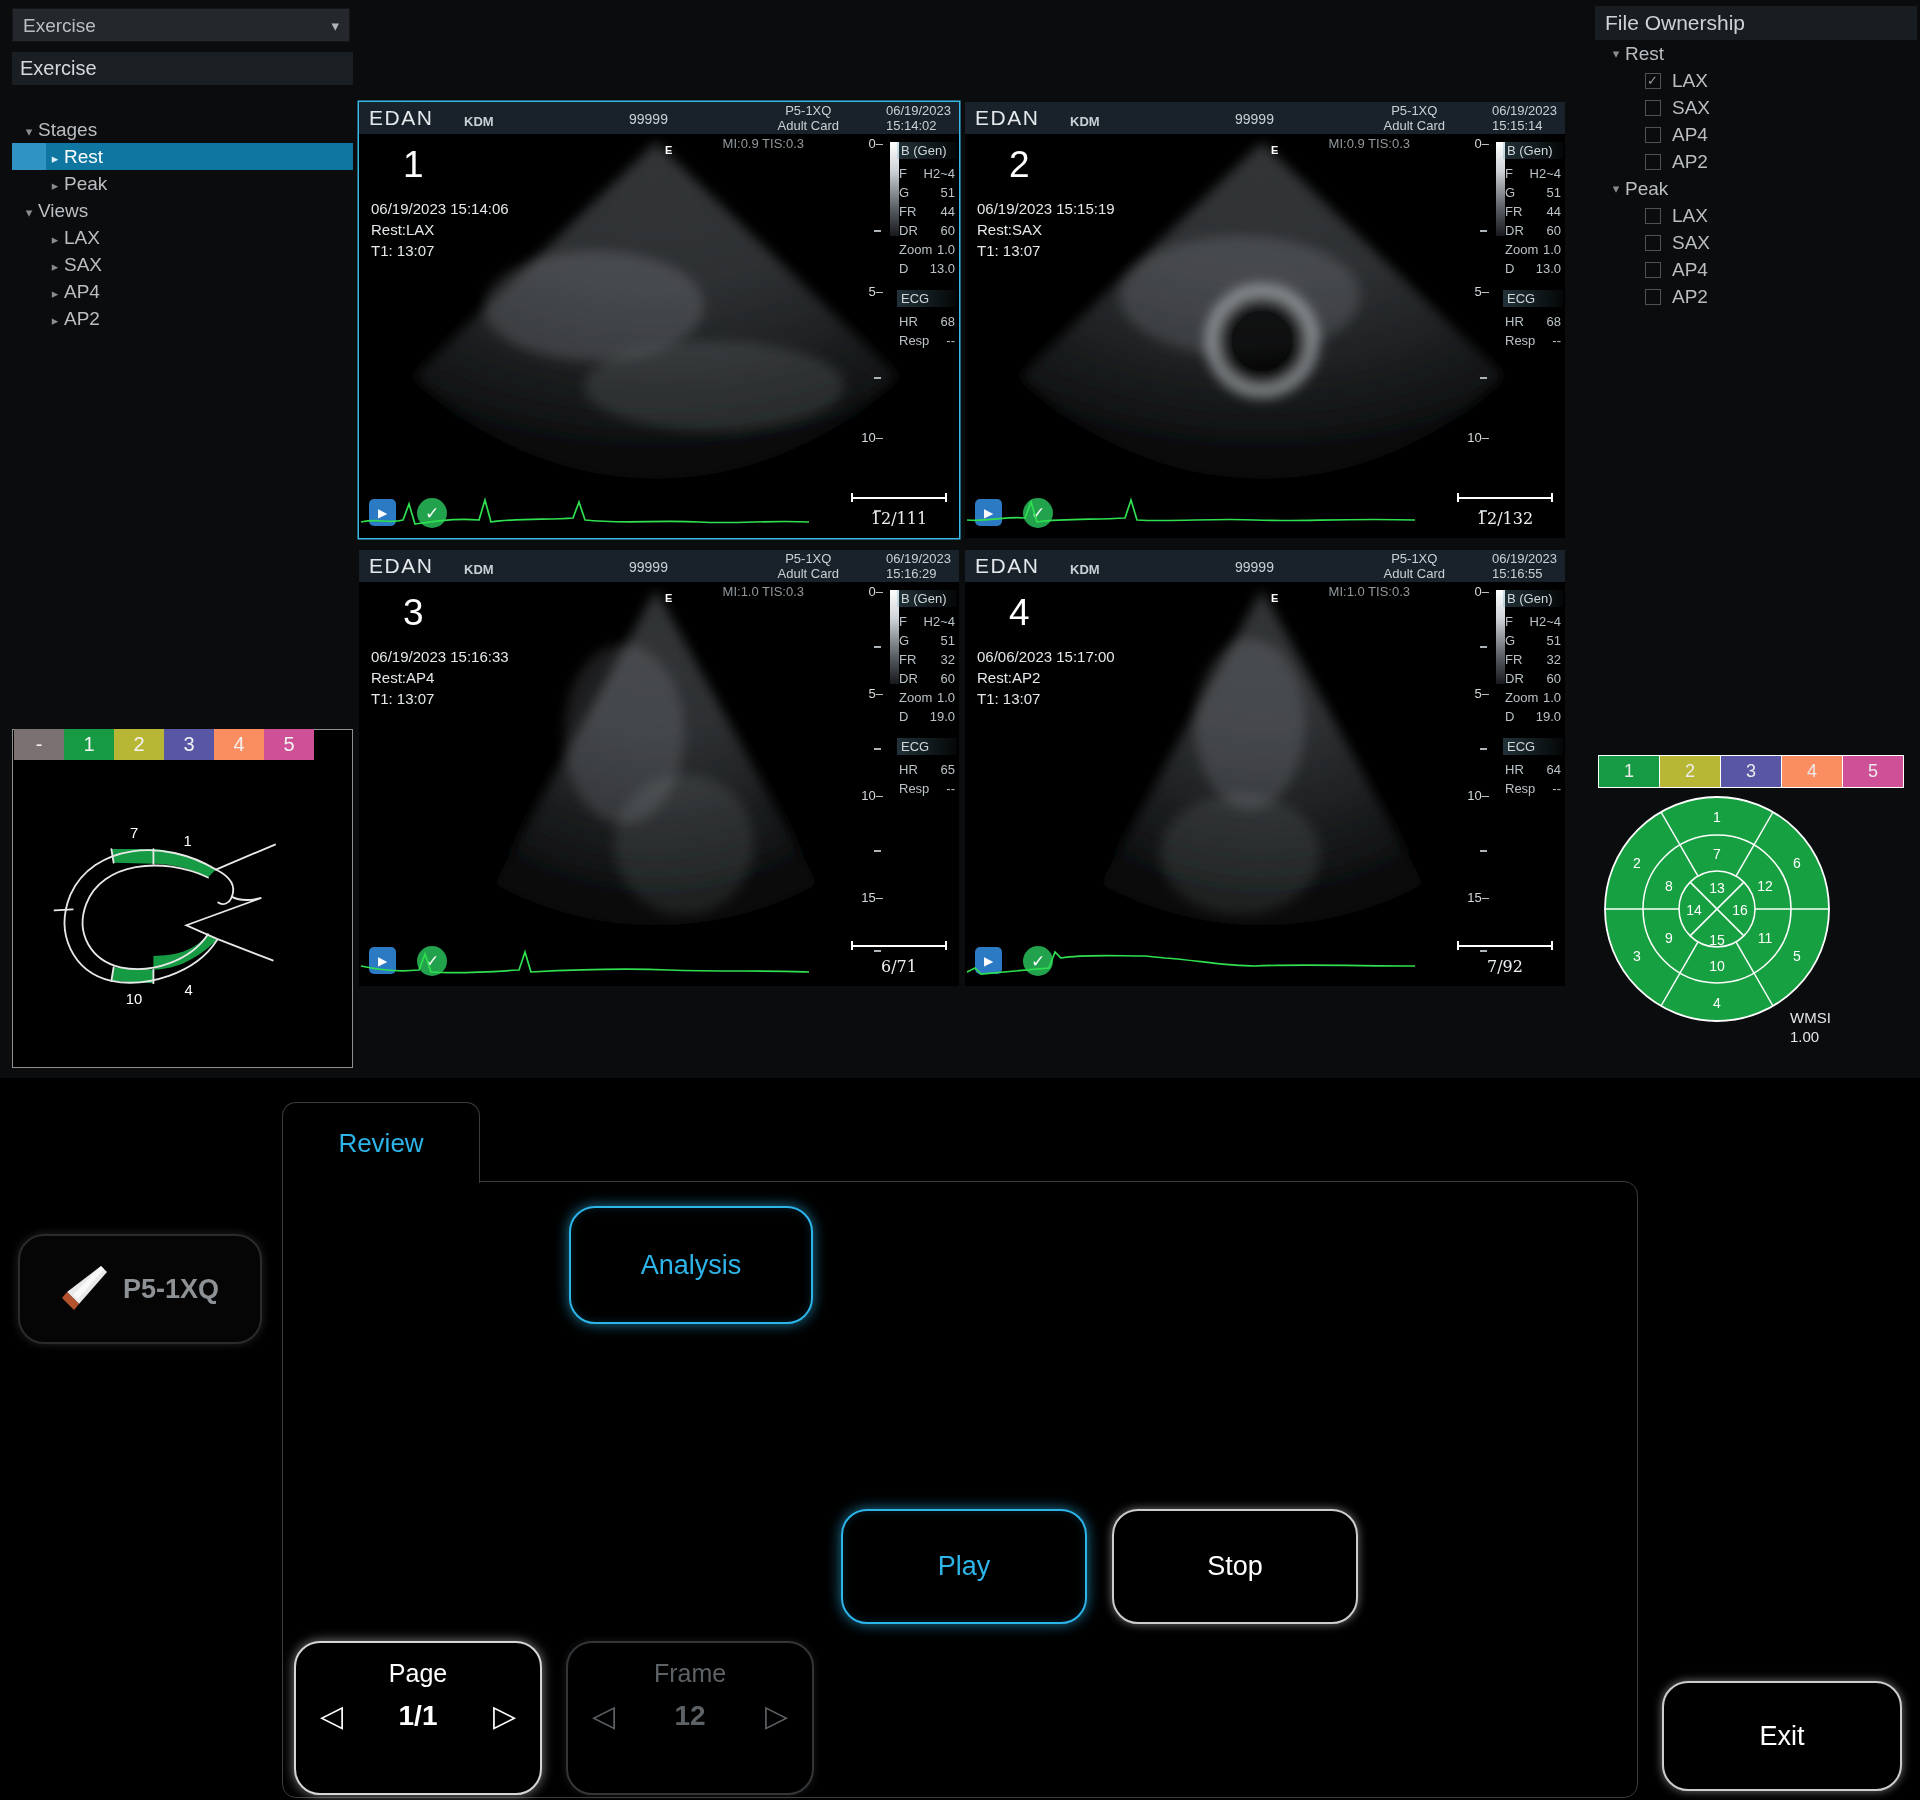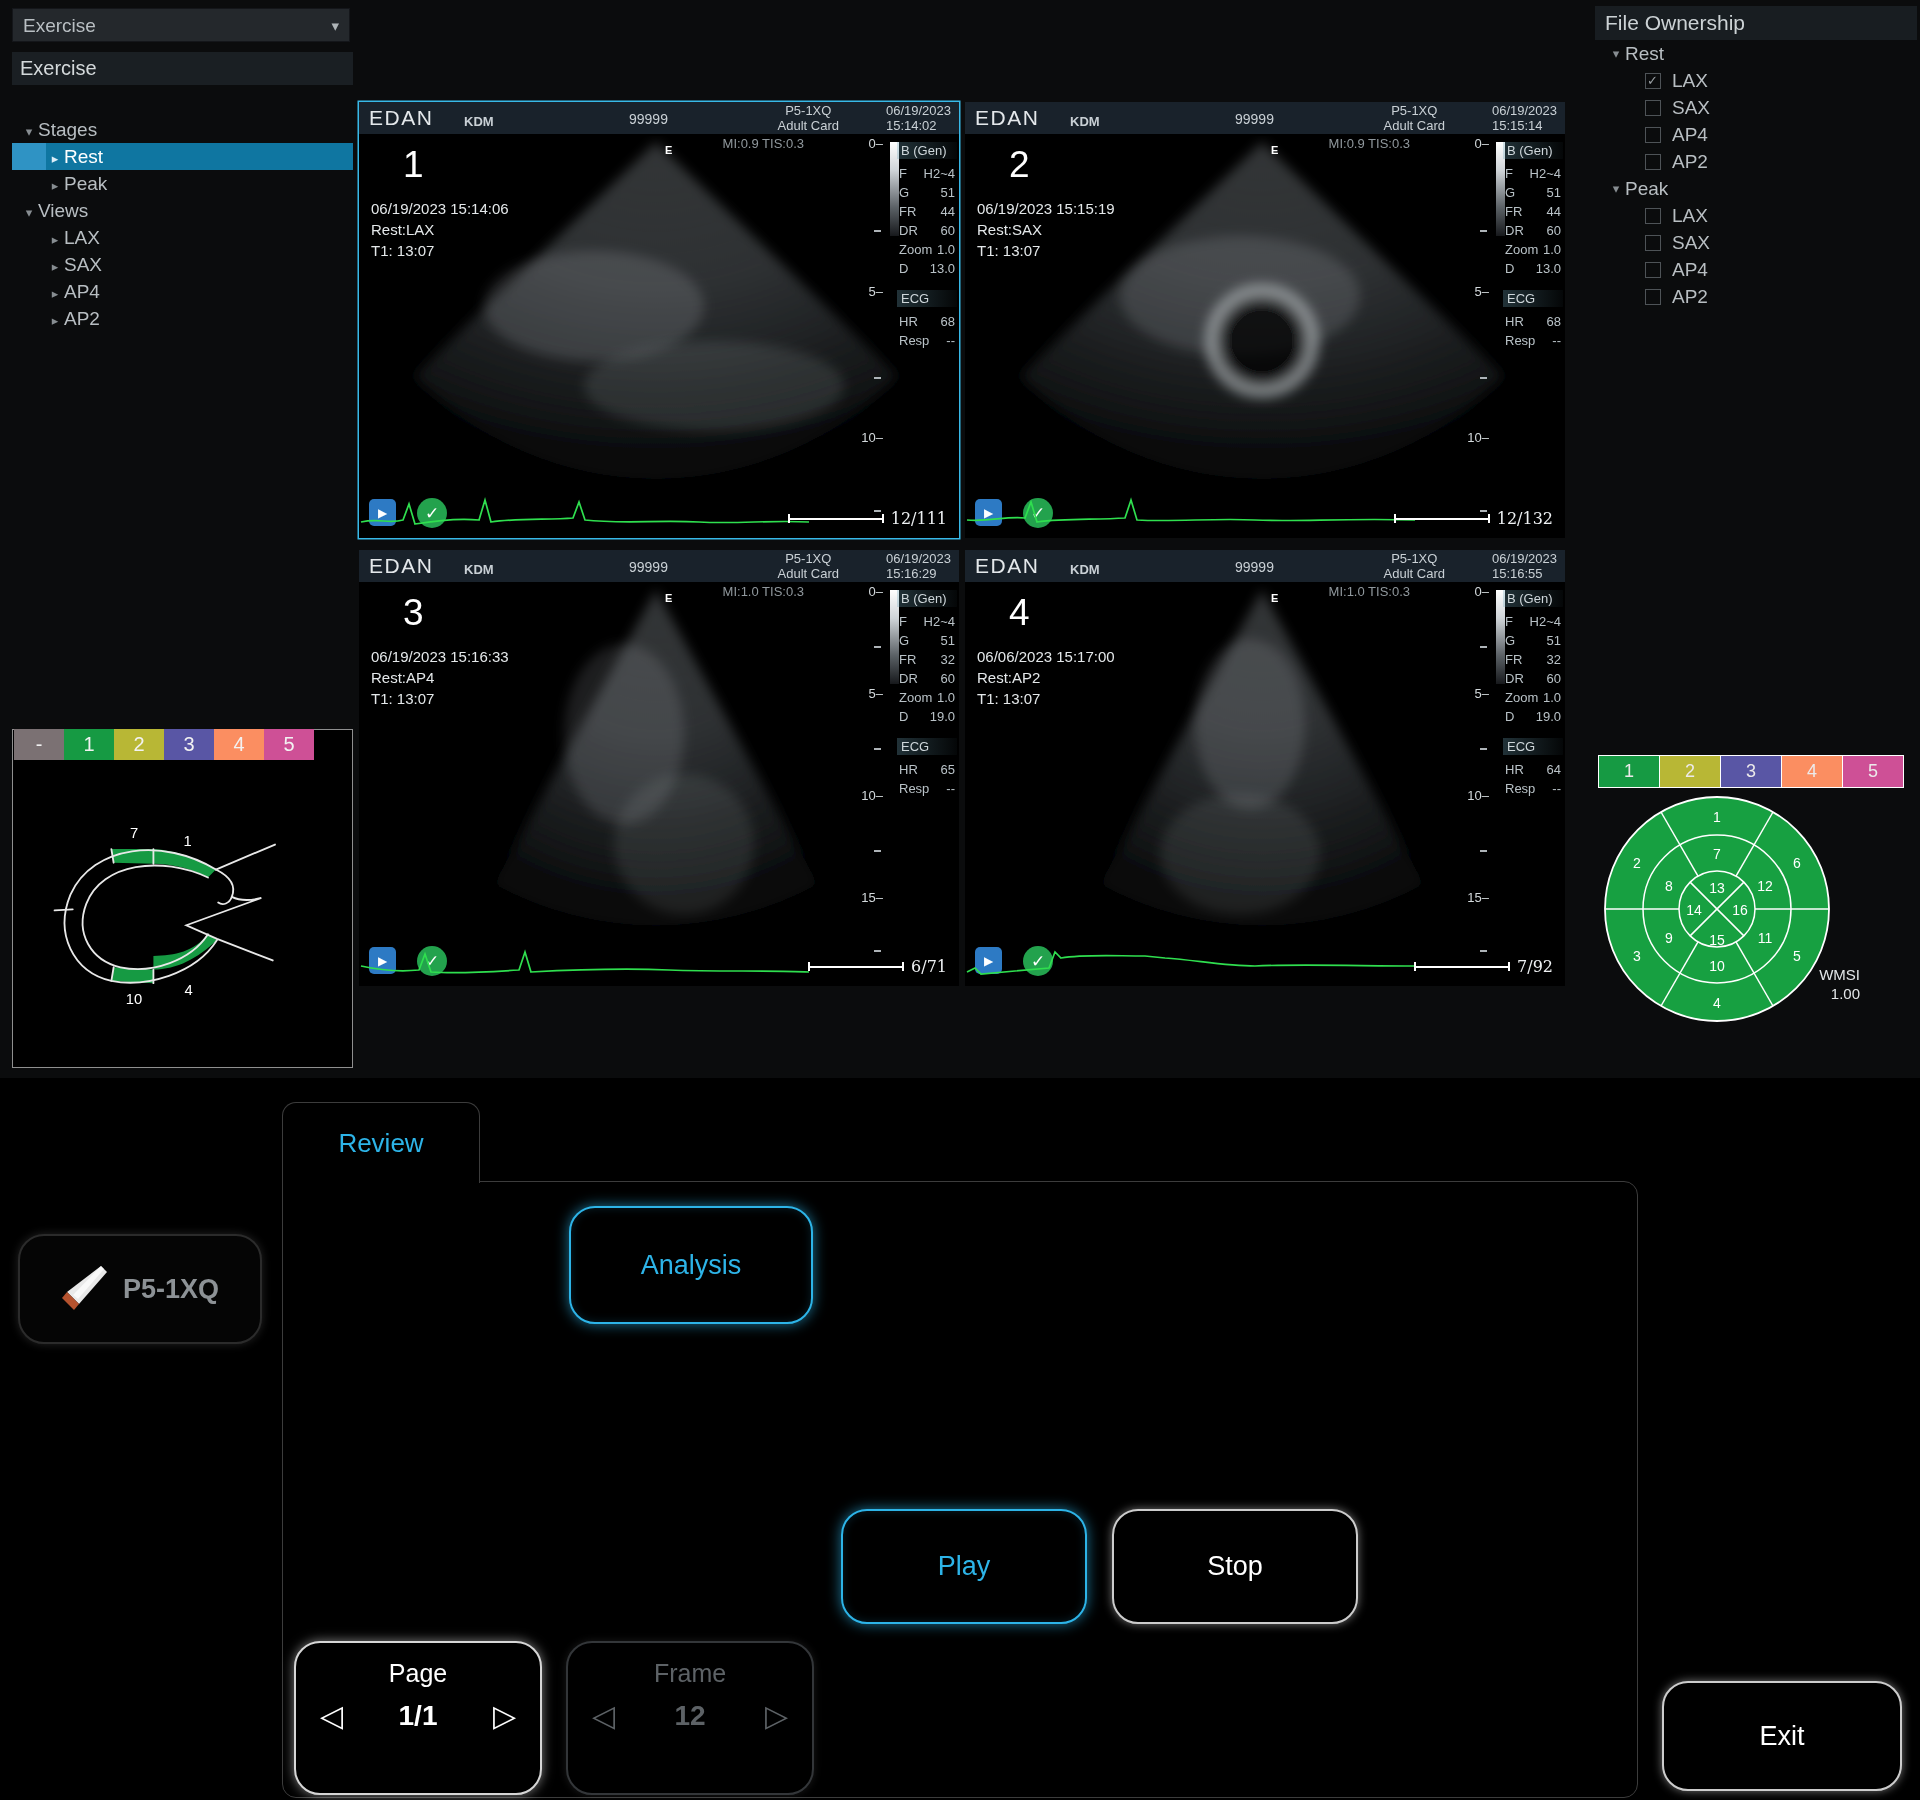--- a/index.html
+++ b/index.html
@@ -55,35 +55,35 @@
   .sbt{background:linear-gradient(90deg,rgba(110,165,185,.30),rgba(110,165,185,.04));
        padding:1px 4px;margin-bottom:5px;color:#cfd7db;}
   .srow{display:flex;justify-content:space-between;padding:0 2px;line-height:19px;}
   .sbt.ecgt{margin-top:12px;}
   .pbtn{position:absolute;left:10px;bottom:12px;width:27px;height:27px;background:#2d7ac4;border-radius:5px;
         color:#fff;font-size:12px;display:flex;align-items:center;justify-content:center;}
   .okc{position:absolute;left:58px;bottom:10px;width:30px;height:30px;background:#23a24d;border-radius:50%;
        color:#fff;font-size:17px;display:flex;align-items:center;justify-content:center;}
   .trace{position:absolute;left:0;bottom:4px;width:460px;height:50px;}
   .fctr{position:absolute;right:12px;bottom:10px;display:flex;align-items:center;gap:7px;color:#eef1f3;
-        font-size:16px;font-family:"DejaVu Serif",serif;}
+        font-size:16px;font-family:"DejaVu Serif",serif;flex-direction:column;}
   .scaleline{width:92px;height:9px;border-left:2px solid #fff;border-right:2px solid #fff;
         background:linear-gradient(#fff,#fff) center/100% 2px no-repeat;}
   
   .score-box{position:absolute;left:12px;top:729px;width:341px;height:339px;border:1.5px solid #8f8f8f;background:#000;box-sizing:border-box;}
   .lstrip{position:absolute;left:14px;top:729px;display:flex;}
   .lstrip .cell{width:50px;height:31px;line-height:31px;text-align:center;font-size:20px;color:#f2f2f2;}
   .rstrip{position:absolute;left:1598px;top:755px;display:flex;border:1px solid #fff;}
   .rstrip .cell{width:60px;height:31px;line-height:31px;text-align:center;font-size:18px;color:#eceaea;
                 border-right:1px solid #fff;}
   .rstrip .cell:last-child{border-right:none;}
   .heart-svg{position:absolute;left:30px;top:790px;width:290px;height:250px;}
   
   .bullseye{position:absolute;left:1597px;top:789px;width:240px;height:240px;}
-  .wmsi{position:absolute;left:1790px;top:965px;width:70px;text-align:right;font-size:15px;color:#e2e6e8;line-height:19px;}
+  .wmsi{position:absolute;left:1790px;top:1008px;width:70px;text-align:left;font-size:15px;color:#e2e6e8;line-height:19px;}
   
   .bottom{position:absolute;left:0;top:1078px;width:1920px;height:722px;background:#000;}
   .tab{position:absolute;left:282px;top:24px;width:198px;height:81px;background:#000;z-index:2;
        border:1px solid #3c3c3c;border-bottom:none;border-radius:14px 14px 0 0;
        text-align:center;line-height:81px;font-size:26px;font-weight:500;box-sizing:border-box;}
   .bpanel{position:absolute;left:282px;top:103px;width:1356px;height:617px;background:#000;
        border:1px solid #3c3c3c;border-radius:0 14px 14px 14px;box-sizing:border-box;}
   .btn{position:absolute;box-sizing:border-box;border-radius:26px;background:#000;display:flex;
        align-items:center;justify-content:center;font-size:27px;font-weight:500;z-index:3;}
   .btn.cyan{border:2.5px solid #2db4e8;box-shadow:0 0 14px rgba(45,180,232,.65), inset 0 0 10px rgba(45,180,232,.18);}

